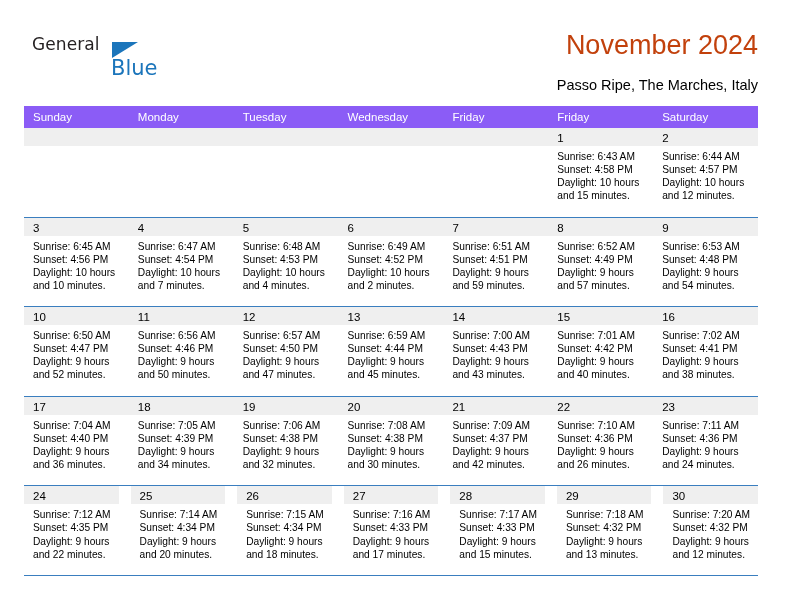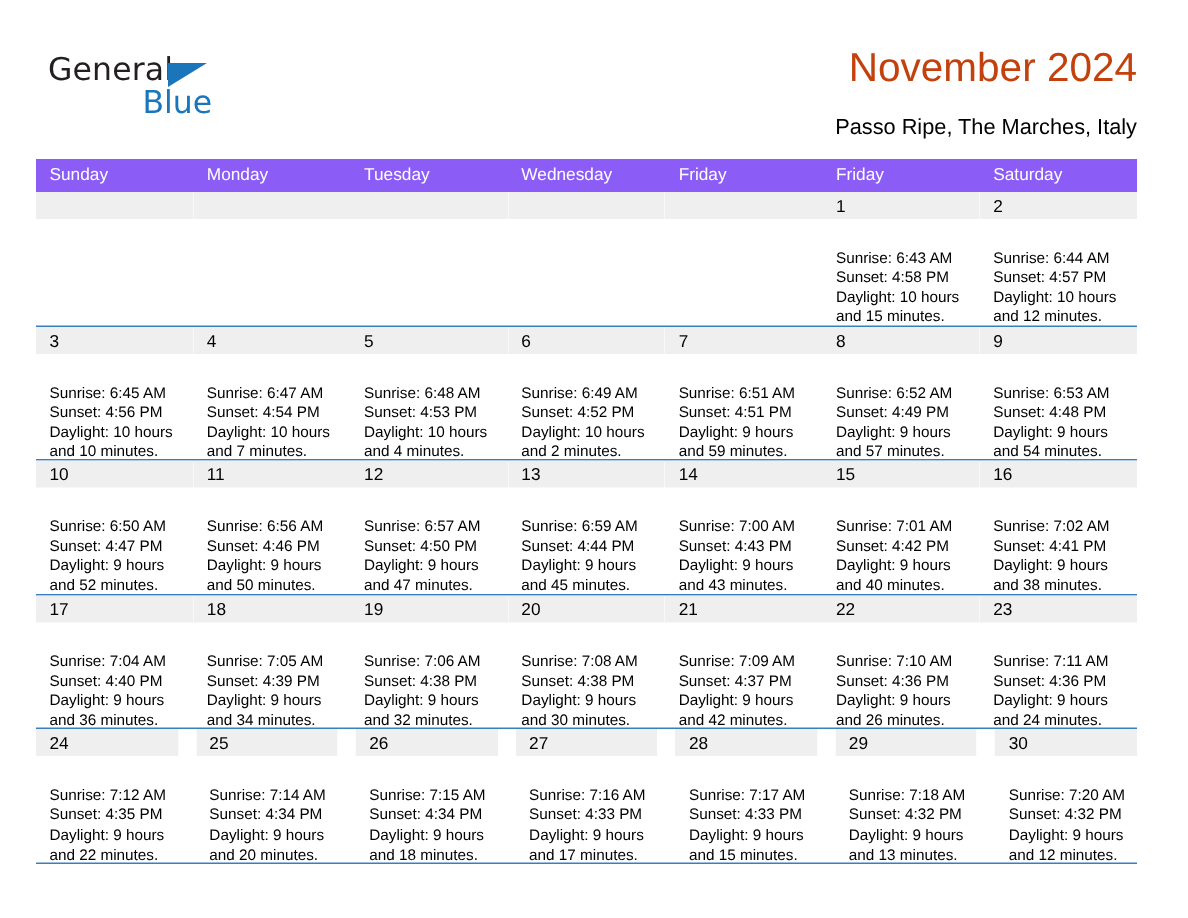--- a/index.html
+++ b/index.html
@@ -35,29 +35,29 @@
     position: absolute;
     left: 8px;
     top: 6px;
     width: 220px;
     height: 54px;
   }
   .brand-general {
     position: absolute;
     left: 0;
     top: 0;
-    font-size: 21px;
+    font-size: 17px;
     letter-spacing: 0.1px;
     color: #231f20;
     font-family: "DejaVu Sans", sans-serif;
     font-weight: 400;
   }
   .brand-blue {
     position: absolute;
-    left: 63px;
+    left: 79px;
     top: 22px;
     font-size: 21px;
     color: #1b75bb;
     font-family: "DejaVu Sans", sans-serif;
     font-weight: 400;
   }
   .brand-tri {
     position: absolute;
     left: 80px;
     top: 8px;
@@ -137,21 +137,21 @@
     padding-left: 9px;
     box-sizing: border-box;
   }
   .day-num {
     font-size: 11.5px;
     line-height: 18px;
     color: #000000;
   }
 
   .day-info {
-    padding: 20px 7px 0 9px;
+    padding: 4px 7px 0 9px;
     font-size: 10.2px;
     line-height: 13.1px;
     color: #000000;
   }
   .day-info div {
     white-space: nowrap;
   }
 
   .day.empty .day-num-bar {
     background: #efefef;

